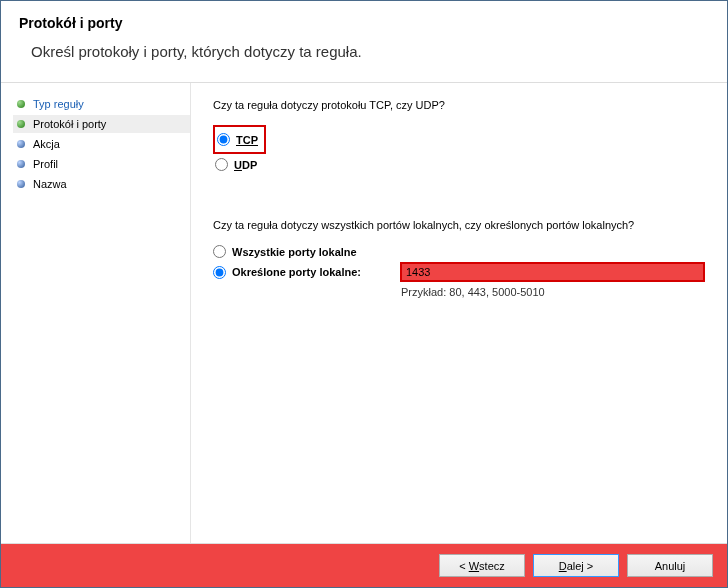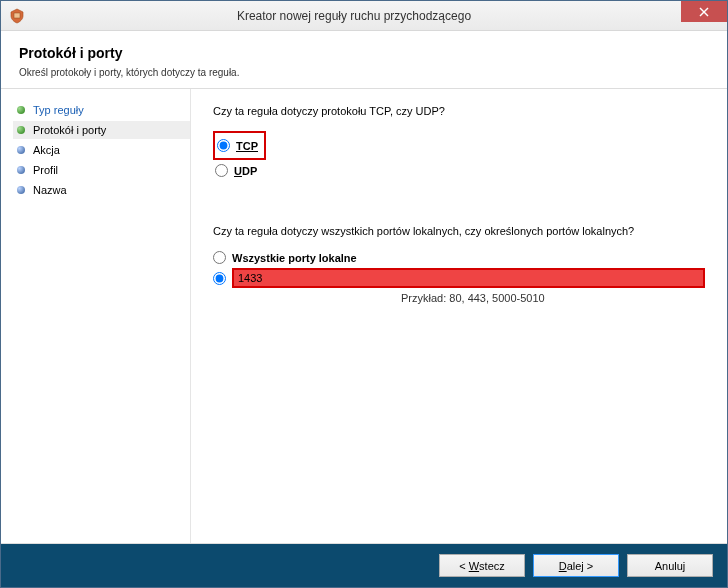--- a/index.html
+++ b/index.html
@@ -59,22 +59,22 @@
     padding: 14px 18px 10px 18px;
     border-bottom: 1px solid #ddd;
   }
   .header h1 {
     margin: 0 0 6px 0;
     font-size: 14px;
     font-weight: bold;
     color: #000;
   }
   .header p {
-    margin: 0;
-    font-size: 10px;
+    margin: 12px;
+    font-size: 15px;
     color: #333;
   }
   .body {
     flex: 1;
     display: flex;
     overflow: hidden;
   }
   .sidebar {
     width: 190px;
     border-right: 1px solid #e5e5e5;
@@ -167,21 +167,21 @@
     font-size: 11px;
   }
   .footer {
     height: 44px;
     border-top: 1px solid #ddd;
     display: flex;
     justify-content: flex-end;
     align-items: center;
     padding-right: 14px;
     gap: 8px;
-    background: #0c4a6e;
+    background: #ef4444;
   }
   .btn {
     min-width: 86px;
     height: 23px;
     border: 1px solid #adadad;
     background: linear-gradient(#f5f5f5,#e8e8e8);
     font-size: 11px;
     font-family: inherit;
     cursor: pointer;
     padding: 0 10px;
@@ -189,35 +189,20 @@
   .btn.default {
     border: 1px solid #3399ff;
   }
   .btn .ul { text-decoration: underline; }
 </style>
 </head>
 <body>
 
 <div class="window">
 
-  <div class="titlebar">
-    <span class="icon">
-      <svg width="16" height="16" viewBox="0 0 16 16">
-        <path d="M8 1 L14 4 V8 C14 11 11 14 8 15 C5 14 2 11 2 8 V4 Z" fill="#d46a3a" stroke="#a54a1a" stroke-width="0.6"></path>
-        <rect x="5" y="5" width="6" height="5" fill="#f0c090" stroke="#8a4a1a" stroke-width="0.5"></rect>
-      </svg>
-    </span>
-    <div class="title">Kreator nowej reguły ruchu przychodzącego</div>
-    <div class="close">
-      <svg width="10" height="10" viewBox="0 0 10 10">
-        <line x1="1" y1="1" x2="9" y2="9" stroke="#fff" stroke-width="1.4"></line>
-        <line x1="9" y1="1" x2="1" y2="9" stroke="#fff" stroke-width="1.4"></line>
-      </svg>
-    </div>
-  </div>
 
   <div class="header">
     <h1>Protokół i porty</h1>
     <p>Określ protokoły i porty, których dotyczy ta reguła.</p>
   </div>
 
   <div class="body">
 
     <div class="sidebar">
 
@@ -260,20 +245,21 @@
 
       <div class="question q2">Czy ta reguła dotyczy wszystkich portów lokalnych, czy określonych portów lokalnych?</div>
 
       <div class="radio-row">
         <input type="radio" name="ports" style="">
         <label class="port-label">Wszystkie porty lokalne</label>
       </div>
 
       <div class="port-row">
         <input type="radio" name="ports" checked="" style="margin: 0px 6px 0px 0px;">
+        <span class="port-label">Określone porty lokalne:</span>
         <input class="port-input" type="text" value="1433" style="">
       </div>
 
       <div class="example">Przykład: 80, 443, 5000-5010</div>
 
     </div>
   </div>
 
   <div class="footer">
     <button class="btn"><span>&lt; </span><span class="ul">W</span><span>stecz</span></button>

